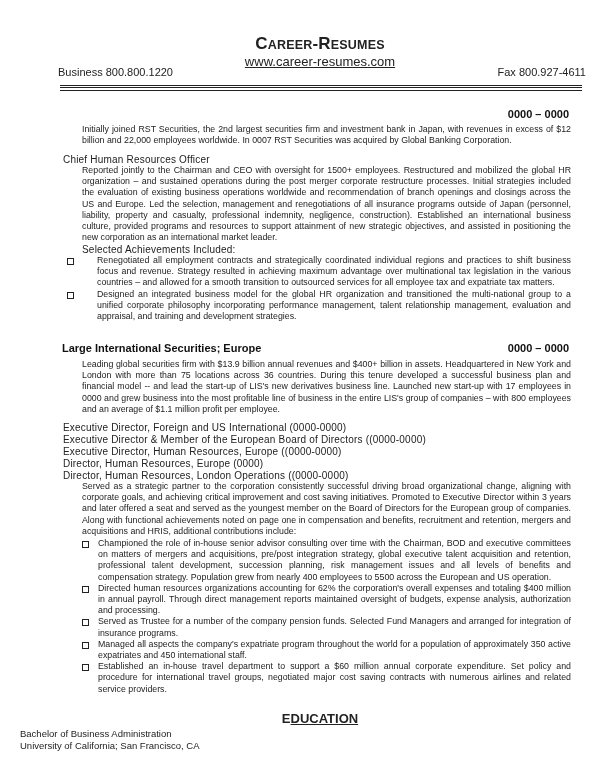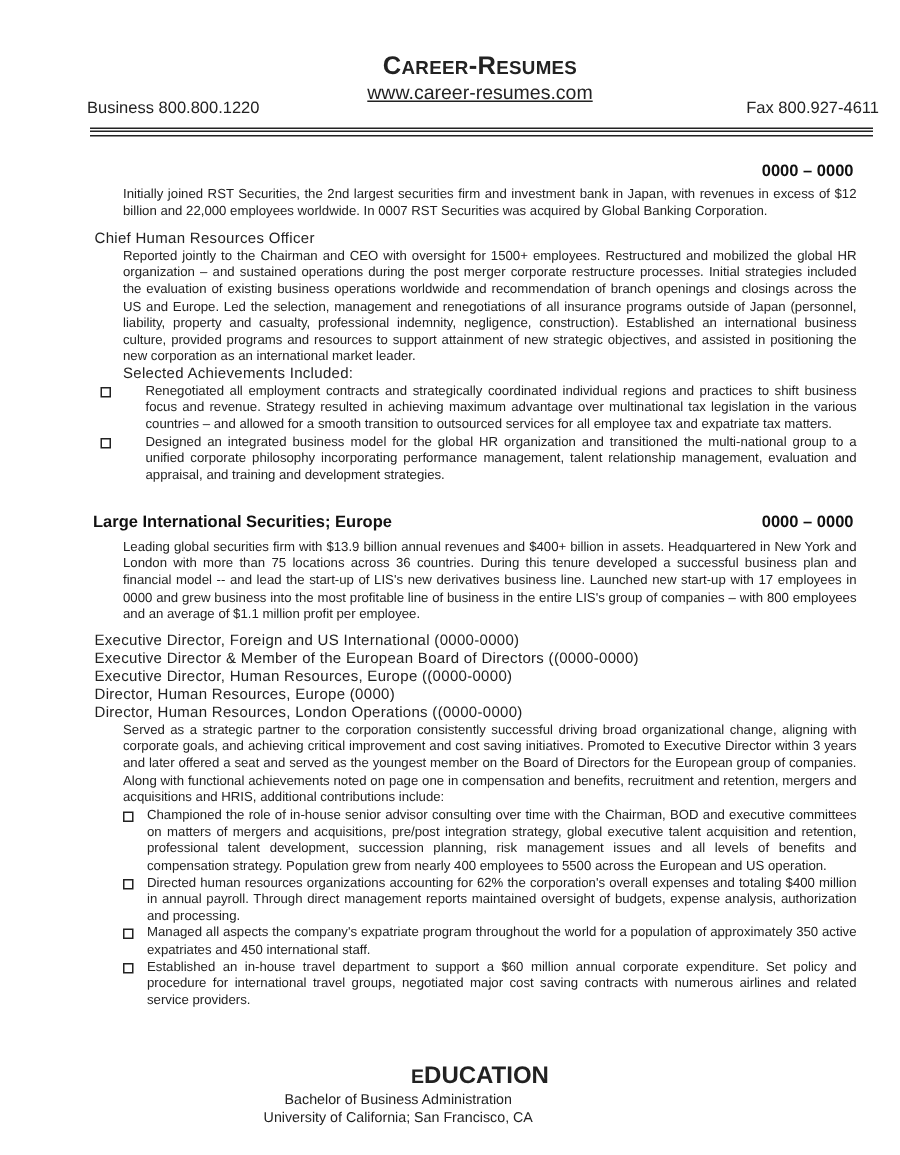--- a/index.html
+++ b/index.html
@@ -26,22 +26,22 @@
   .subhead { position: absolute; left: 62px; font-size: 10px; color: #222; letter-spacing: 0.2px; }
 
   ul.bullets { position: absolute; margin: 0; padding: 0; list-style: none; }
   ul.bullets li { position: relative; font-size: 8.8px; line-height: 11.2px; color: #222;
                   text-align: justify; padding-left: 0; }
   ul.bullets li .box { position: absolute; width: 5px; height: 5px; border: 1px solid #222; top: 3px; }
 
   .edu-title { position: absolute; top: 709px; left: 0; width: 600px; text-align: center;
                font-weight: bold; color: #222; }
   .edu-title .big { font-size: 13px; }
-  .edu-title .small { font-size: 16px; }
-  .edu-line { position: absolute; left: 0; width: 491px; text-align: center; font-size: 9.5px; color: #222; }
+  .edu-title .small { font-size: 13px; text-decoration: underline; }
+  .edu-line { position: absolute; left: 0; width: 491px; text-align: left; font-size: 9.5px; color: #222; }
 </style>
 </head>
 <body>
 
 <div class="page">
 
   <div class="brand">
     <span class="big">C</span><span class="small">AREER</span><span class="big">-</span><span class="big">R</span><span class="small">ESUMES</span>
   </div>
   <div class="website">www.career-resumes.com</div>
@@ -88,20 +88,24 @@
     <li style="padding-left:16px;">
       <span class="box" style="left:0px;"></span>
       <span>Championed the role of in-house senior advisor consulting over time with the Chairman, BOD and executive committees on matters of mergers and acquisitions, pre/post integration strategy, global executive talent acquisition and retention, professional talent development, succession planning, risk management issues and all levels of benefits and compensation strategy.  Population grew from nearly 400 employees to 5500 across the European and US operation.</span>
     </li>
     <li style="padding-left:16px;">
       <span class="box" style="left:0px;"></span>
       <span>Directed human resources organizations accounting for 62% the corporation's overall expenses and totaling $400 million in annual payroll. Through direct management reports maintained oversight of budgets, expense analysis, authorization and processing.</span>
     </li>
     <li style="padding-left:16px;">
       <span class="box" style="left:0px;"></span>
+      <span>Served as Trustee for a number of the company pension funds. Selected Fund Managers and arranged for integration of insurance programs.</span>
+    </li>
+    <li style="padding-left:16px;">
+      <span class="box" style="left:0px;"></span>
       <span>Managed all aspects the company's expatriate program throughout the world for a population of approximately 350 active expatriates and 450 international staff.</span>
     </li>
     <li style="padding-left:16px;">
       <span class="box" style="left:0px;"></span>
       <span>Established an in-house travel department to support a $60 million annual corporate expenditure. Set policy and procedure for international travel groups, negotiated major cost saving contracts with numerous airlines and related service providers.</span>
     </li>
   </ul>
 
   <div class="edu-title">
     <span class="big">E</span><span class="small">DUCATION</span>

